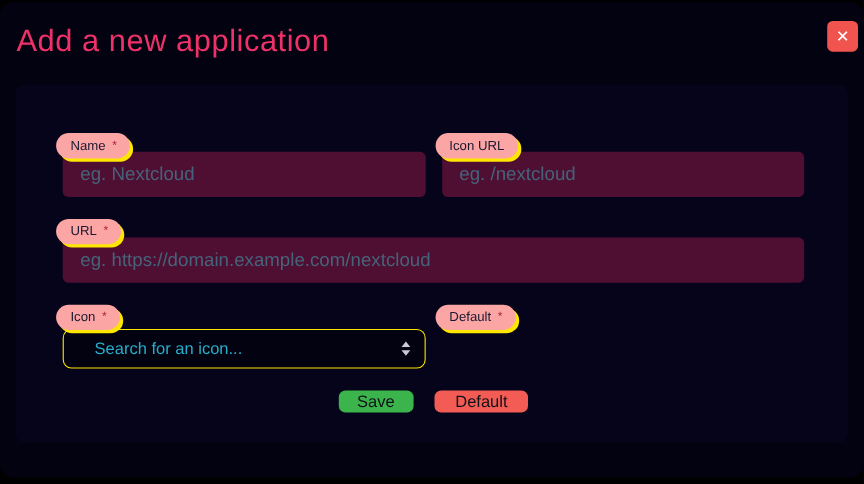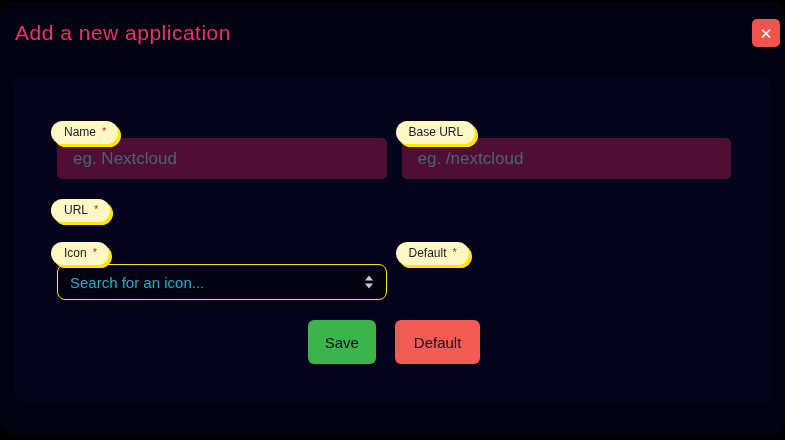--- a/index.html
+++ b/index.html
@@ -10,21 +10,21 @@
     font-family:"Liberation Sans", sans-serif;
     position:relative; overflow:hidden;
   }
   .modal {
     position:absolute; top:2px; left:0; right:0; bottom:6px;
     background:#030211;
     border-radius:12px;
   }
   .modal-header { position:relative; height:73px; padding:19px 16px 0 15px; }
   .modal-title {
-    margin:0; font-size:21px; font-weight:400; letter-spacing:0.5px;
+    margin:0; font-size:28px; font-weight:400; letter-spacing:0.5px;
     color:#ee3269;
   }
   .close-btn {
     position:absolute; top:17px; right:5px;
     width:28px; height:28px;
     background:#f1544e; border:none; border-radius:5px;
     color:#fff; font-size:15px; line-height:1;
     display:flex; align-items:center; justify-content:center;
     cursor:pointer; padding:0;
   }
@@ -34,21 +34,21 @@
     background:#06041a;
     border-radius:8px;
     padding:44px 40px 0 43px;
   }
   .row { margin-bottom:20px; }
   .two-col { display:grid; grid-template-columns:1fr 1fr; gap:15px; }
   .field { position:relative; }
   .badge {
     display:inline-block; position:relative; z-index:2;
     margin-left:-6px;
-    background:#fef9c3; color:#181830;
+    background:#fca5a5; color:#181830;
     font-size:12px; line-height:1;
     padding:5px 12px 6px 13px;
     border-radius:999px;
     box-shadow:3px 3px 0 #ffe600;
     white-space:nowrap;
   }
   .req { color:#a8253f; margin-left:6px; font-size:11px; vertical-align:1px; }
   .req:empty { margin-left:0; }
   .text-input {
     display:block; width:100%; height:41px;
@@ -59,41 +59,41 @@
     outline:none;
   }
   .text-input::placeholder { color:#47637a; opacity:1; }
   .filter-input { color:#ee3269; height:38px; margin-top:-4px; }
   .select {
     position:relative;
     display:flex; align-items:center;
     height:36px; margin-top:-1px; width:100%;
     background:#030210;
     border:1px solid #ffe600; border-radius:8px;
-    padding:0 30px 0 12px;
+    padding:0 30px 0 28px;
     color:#25aec9; font-size:15px;
     cursor:pointer;
   }
   .select-arrows {
     position:absolute; right:13px; top:50%; transform:translateY(-50%);
     display:flex; flex-direction:column; align-items:center; gap:3px;
   }
   .tri-up {
     width:0; height:0;
     border-left:4px solid transparent; border-right:4px solid transparent;
     border-bottom:5px solid #c9ccd6;
   }
   .tri-down {
     width:0; height:0;
     border-left:4px solid transparent; border-right:4px solid transparent;
     border-top:5px solid #c9ccd6;
   }
   .buttons { display:flex; justify-content:center; gap:19px; margin-top:19px; }
   .btn {
-    height:44px; border:none; border-radius:6px;
+    height:20px; border:none; border-radius:6px;
     font-size:15px; font-family:inherit; font-weight:400;
     color:#0d1117; cursor:pointer;
   }
   .btn-save   { background:#3cb44c; padding:0 17px; }
   .btn-cancel { background:#f25c54; padding:0 19px; }
 </style>
 </head>
 <body>
 
 <div class="modal">
@@ -106,28 +106,29 @@
   </div>
 
   <div class="panel">
 
     <div class="row two-col">
       <div class="field">
         <span class="badge"><span>Name</span><span class="req">*</span></span>
         <input class="text-input" type="text" placeholder="eg. Nextcloud" style="">
       </div>
       <div class="field">
-        <span class="badge"><span>Base URL</span><span class="req"></span></span>
+        <span class="badge"><span>Icon URL</span><span class="req"></span></span>
         <input class="text-input" type="text" placeholder="eg. /nextcloud" style="">
       </div>
     </div>
 
     <div class="row">
       <div class="field">
         <span class="badge"><span>URL</span><span class="req">*</span></span>
+        <input class="text-input" type="text" placeholder="eg. https://domain.example.com/nextcloud" style="">
       </div>
     </div>
 
     <div class="row two-col">
       <div class="field">
         <span class="badge"><span>Icon</span><span class="req">*</span></span>
         <div class="select">
           <span>Search for an icon...</span>
           <span class="select-arrows">
             <span class="tri-up"></span>

